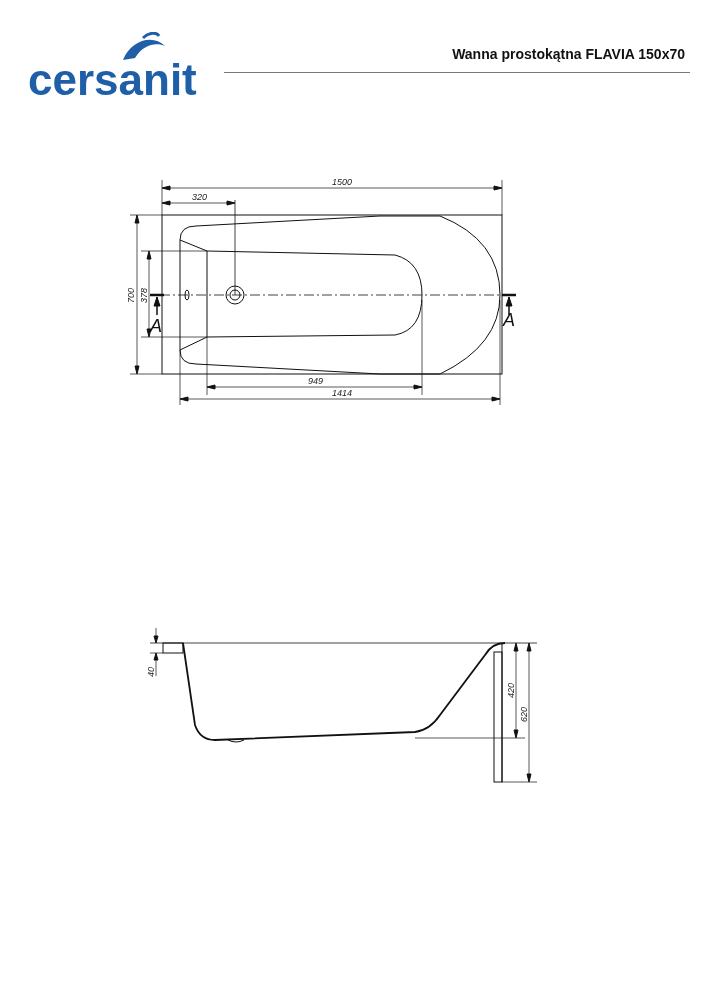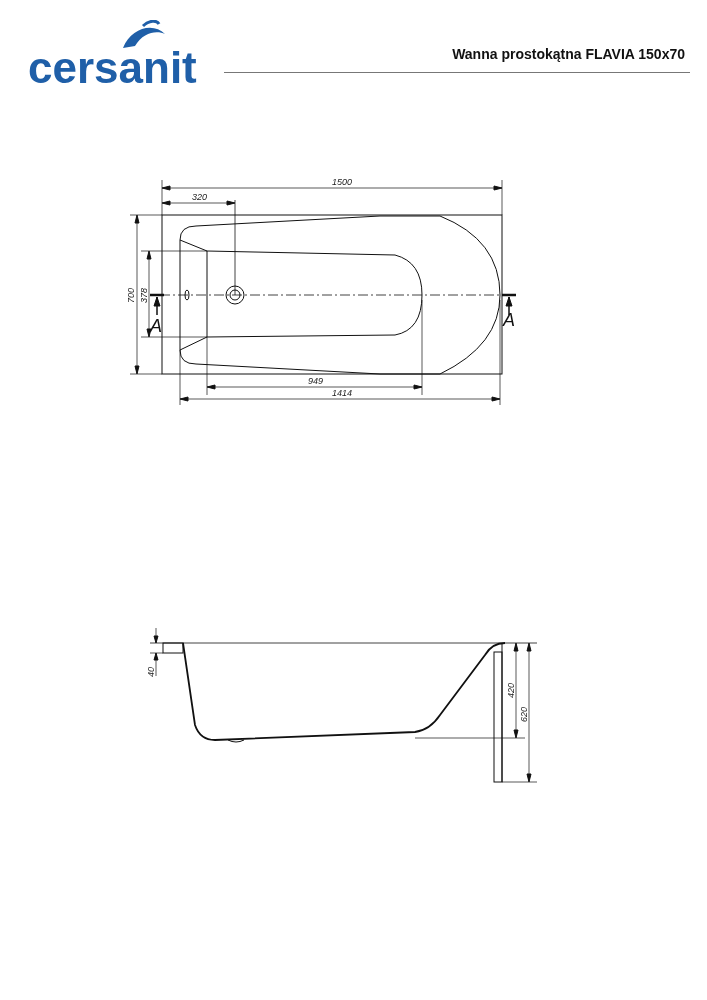--- a/index.html
+++ b/index.html
@@ -1,17 +1,17 @@
 <!DOCTYPE html>
 <html><head>
 <meta charset="utf-8">
 <style>
   html,body{margin:0;padding:0;background:#fff;}
   body{width:707px;height:1000px;position:relative;overflow:hidden;font-family:"Liberation Sans",sans-serif;}
-  .logo{position:absolute;left:28px;top:24px;width:190px;height:70px;}
+  .logo{position:absolute;left:28px;top:36px;width:190px;height:70px;}
   .logo-text{position:absolute;left:0;top:22px;font-family:"Liberation Sans",sans-serif;font-weight:bold;font-size:44px;color:#1f5fa8;letter-spacing:0px;line-height:1;}
   .title{position:absolute;right:22px;top:46px;font-weight:bold;font-size:14px;color:#111;}
   .rule{position:absolute;left:224px;top:72px;width:466px;height:1px;background:#777;}
   svg.drawing{position:absolute;left:0;top:0;}
   .dim{font-family:"Liberation Sans",sans-serif;font-size:9px;font-style:italic;fill:#222;}
   .sec{font-family:"Liberation Sans",sans-serif;font-size:18px;font-style:italic;fill:#111;}
 </style>
 </head>
 <body>
 

